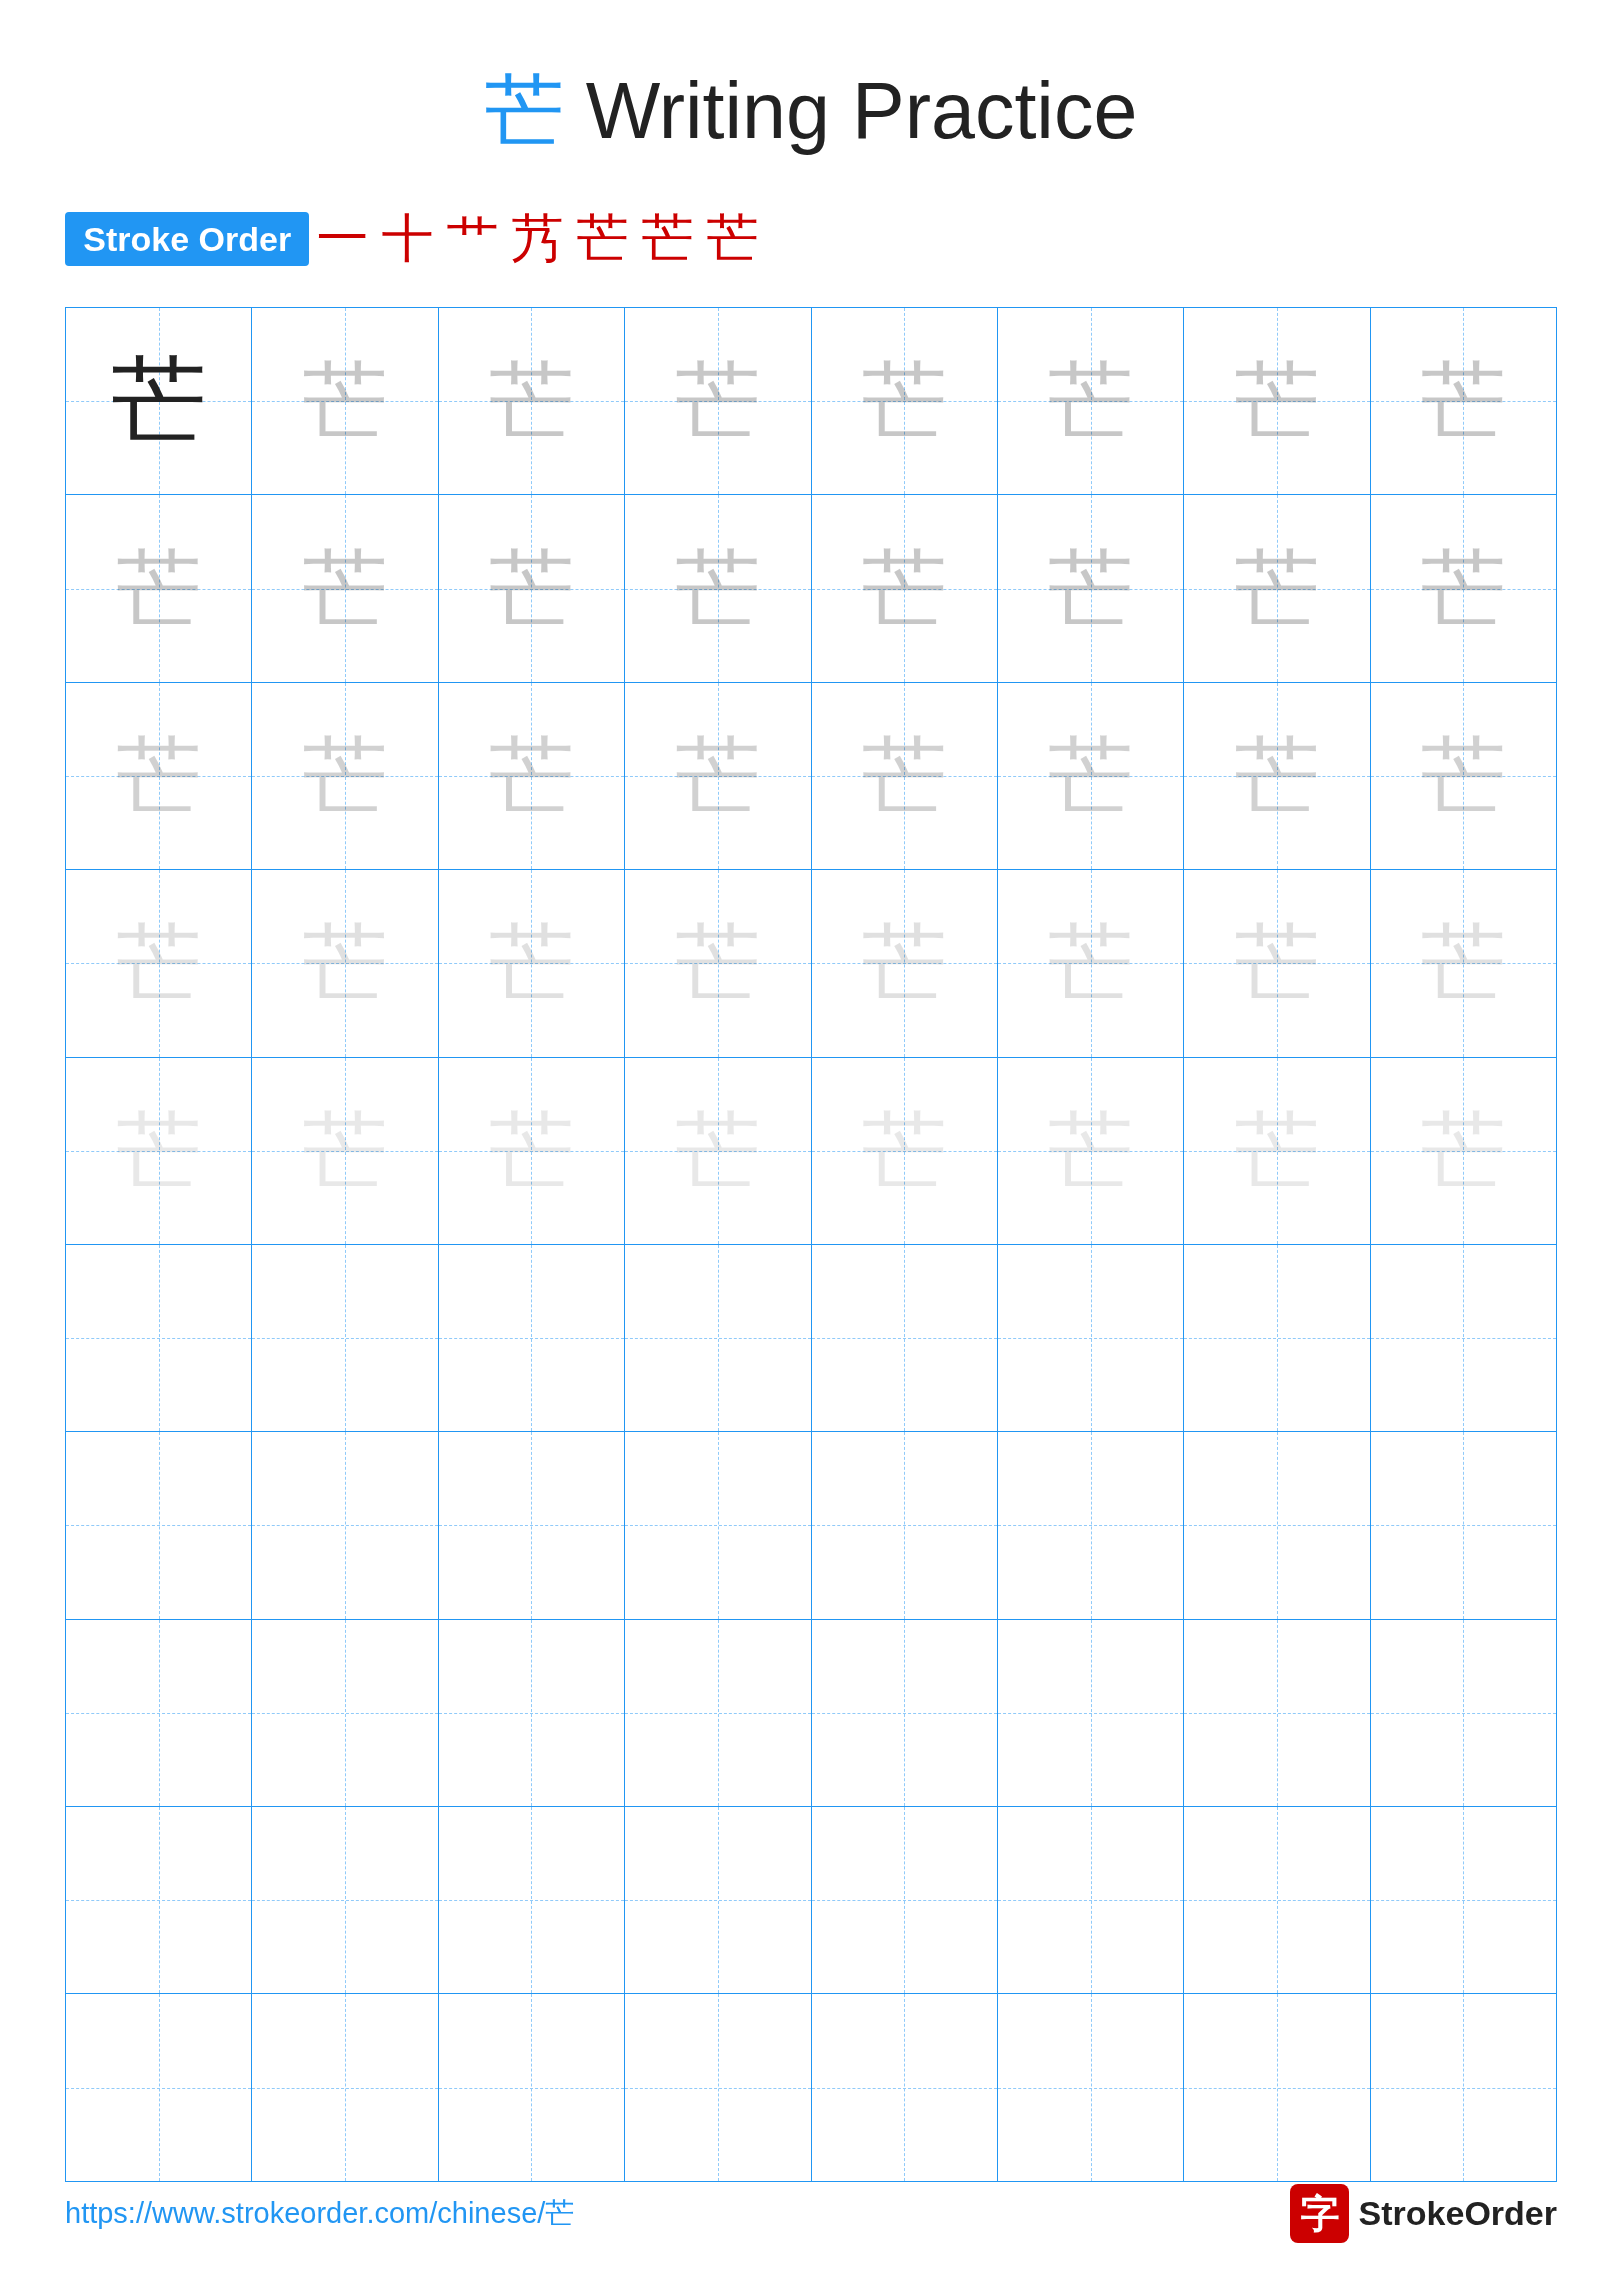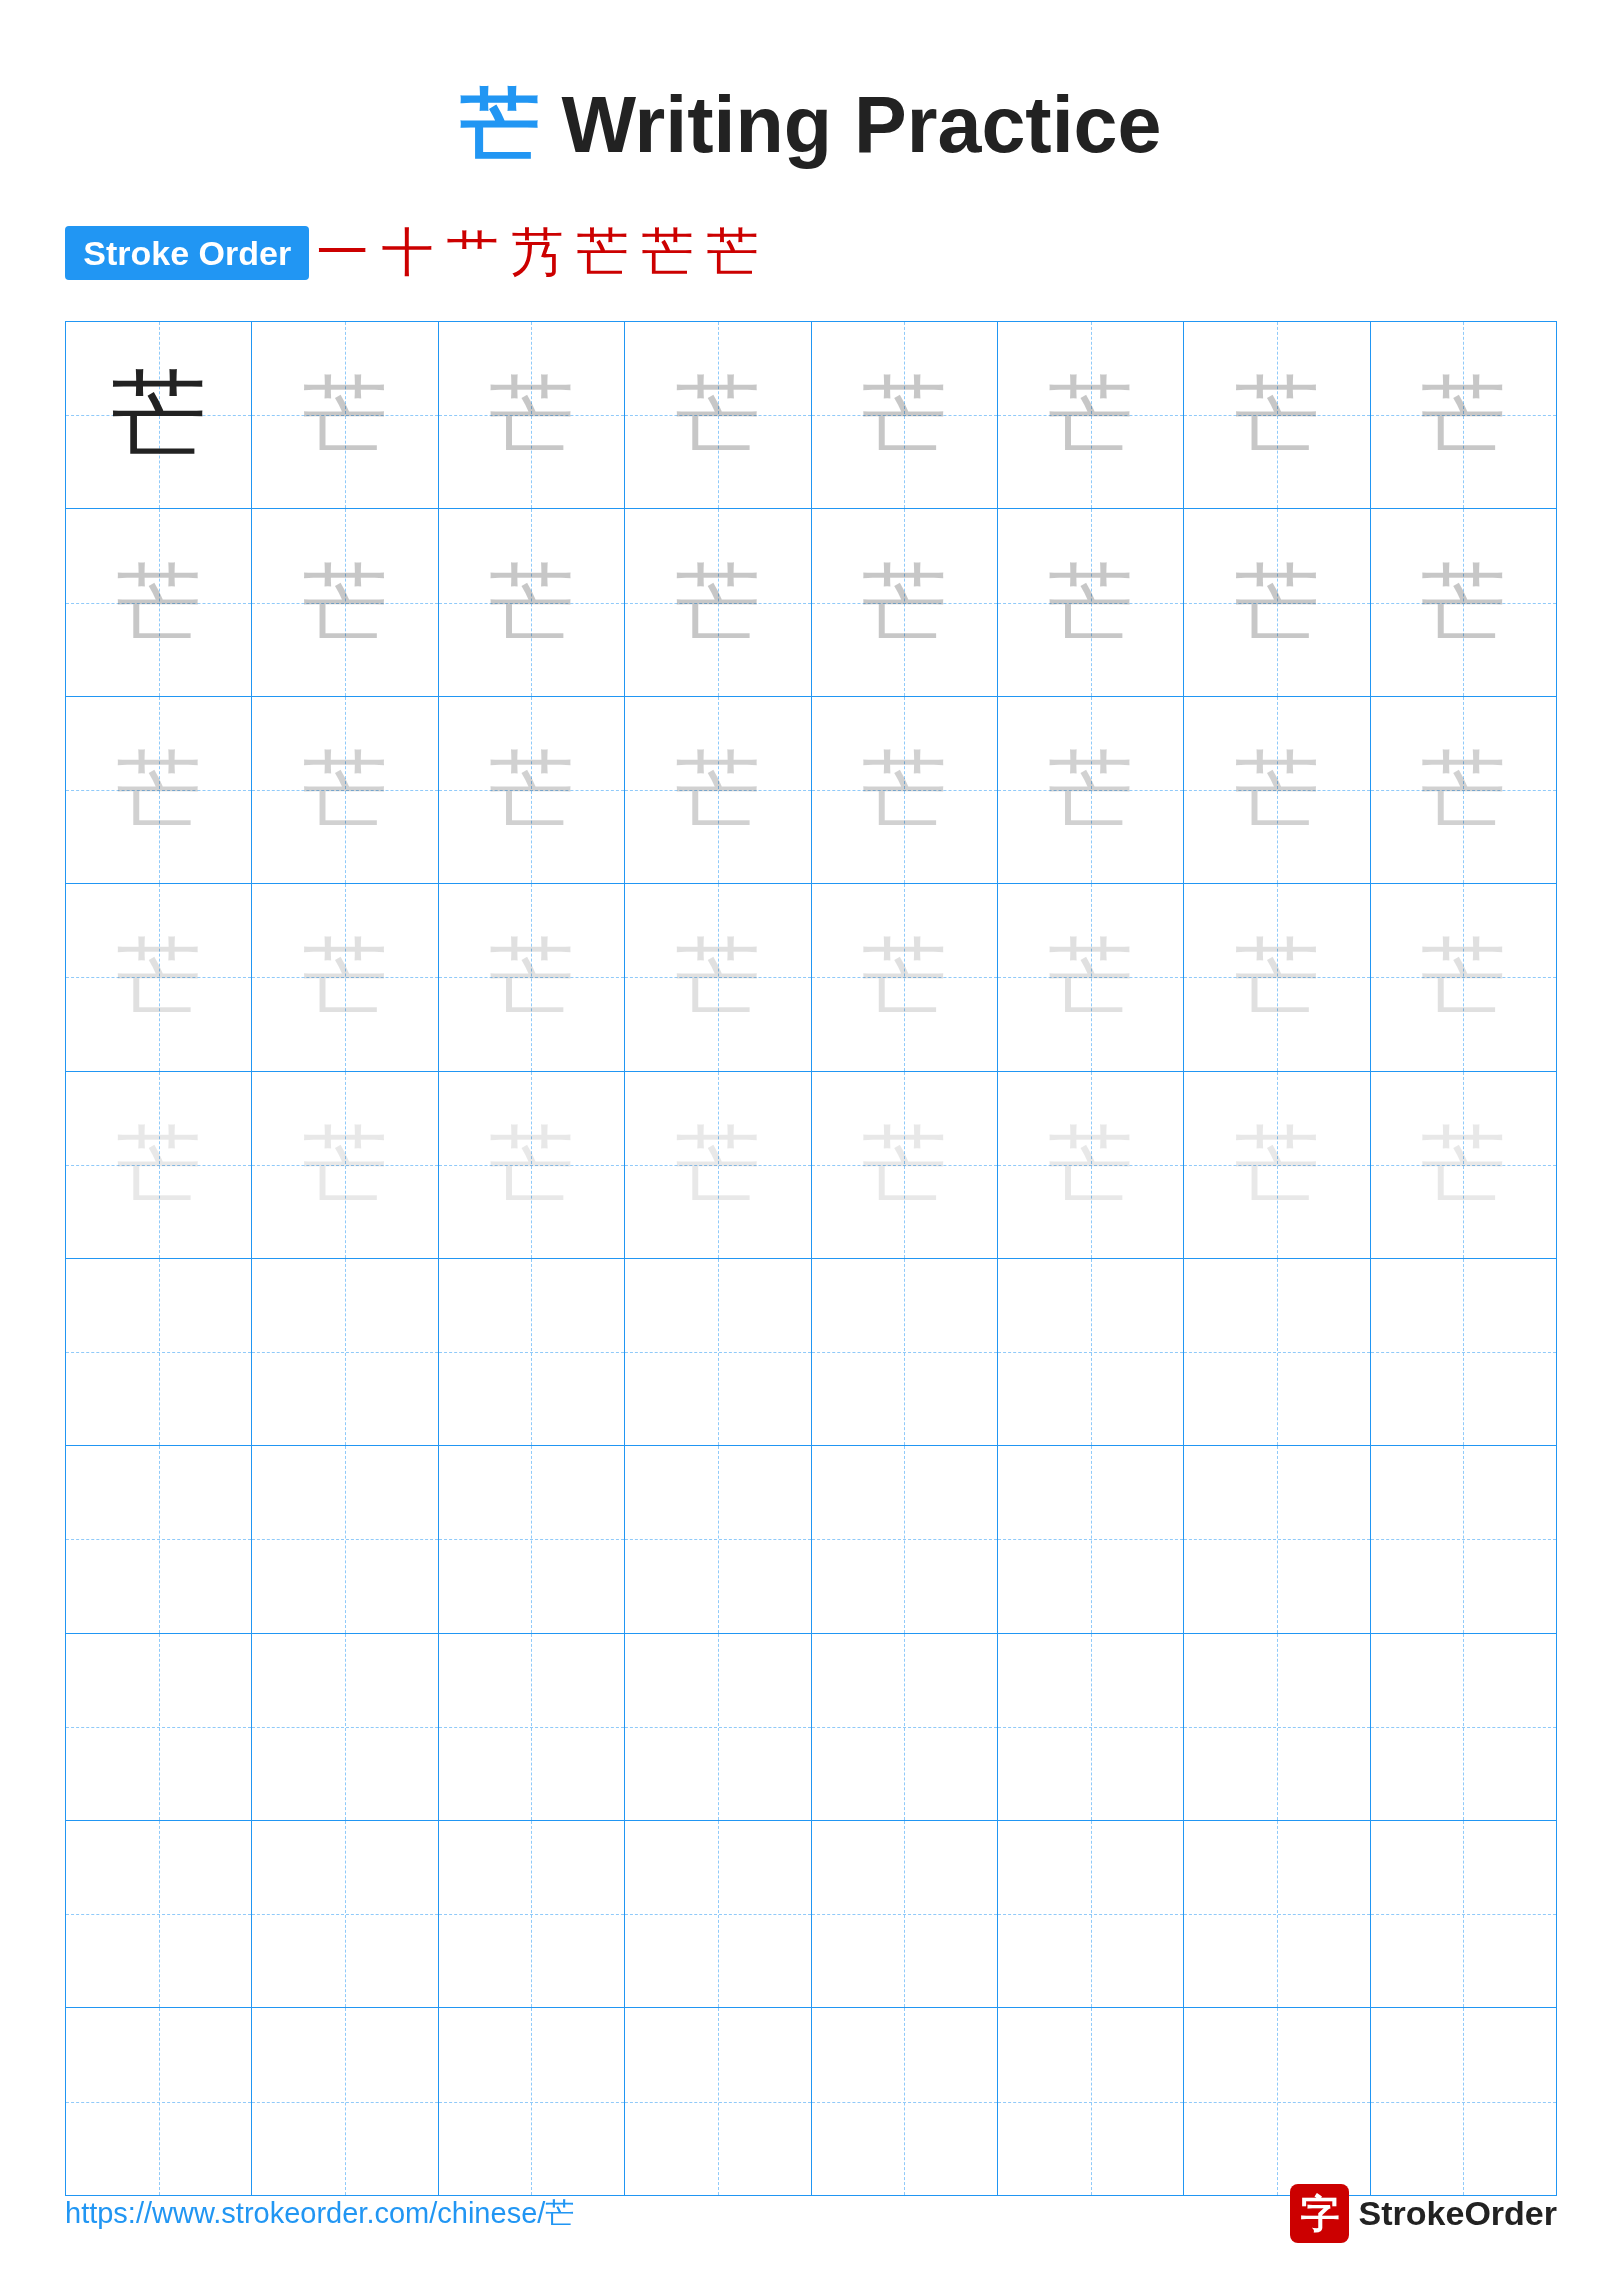--- a/index.html
+++ b/index.html
@@ -9,24 +9,24 @@
       font-family: serif;
       width: 1622px;
       min-height: 2295px;
       position: relative;
       padding: 39px 65px;
     }
 
     .page-title {
       text-align: center;
       font-size: 79px;
-      font-weight: bold;
+      font-weight: normal;
       color: #222;
       margin-bottom: 39px;
-      margin-top: 34px;
+      margin-top: 20px;
       font-family: sans-serif;
     }
 
     .page-title .char {
       color: #2196F3;
       font-family: serif;
     }
 
     .stroke-order-row {
       display: flex;

